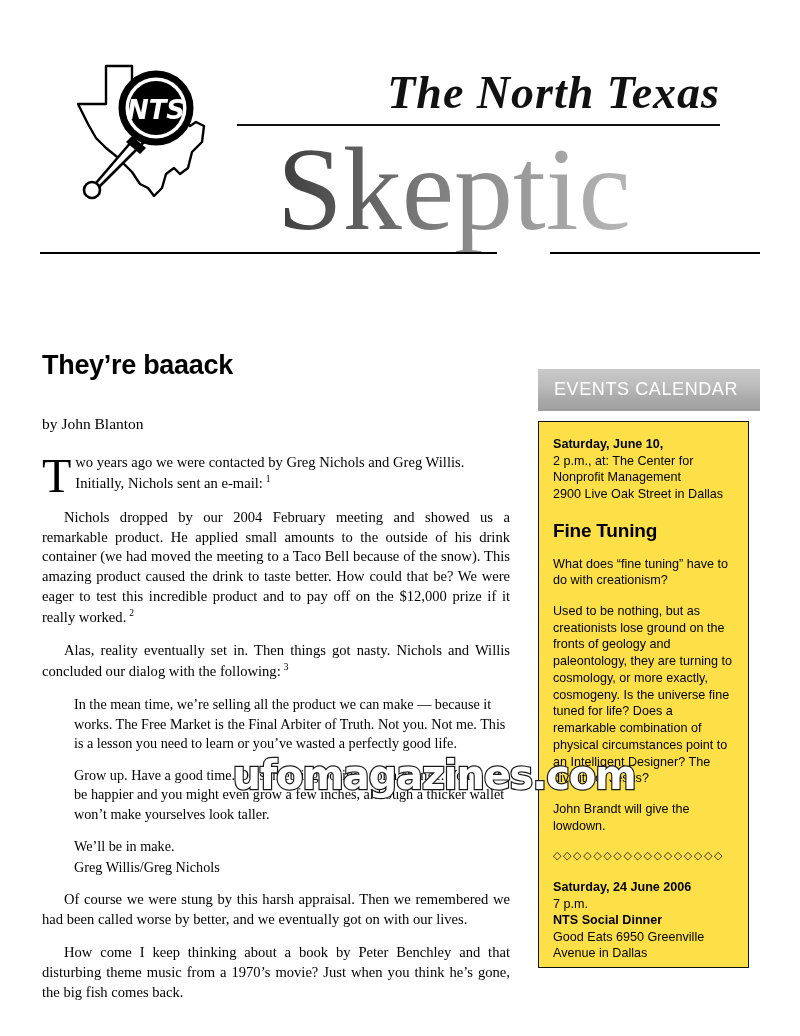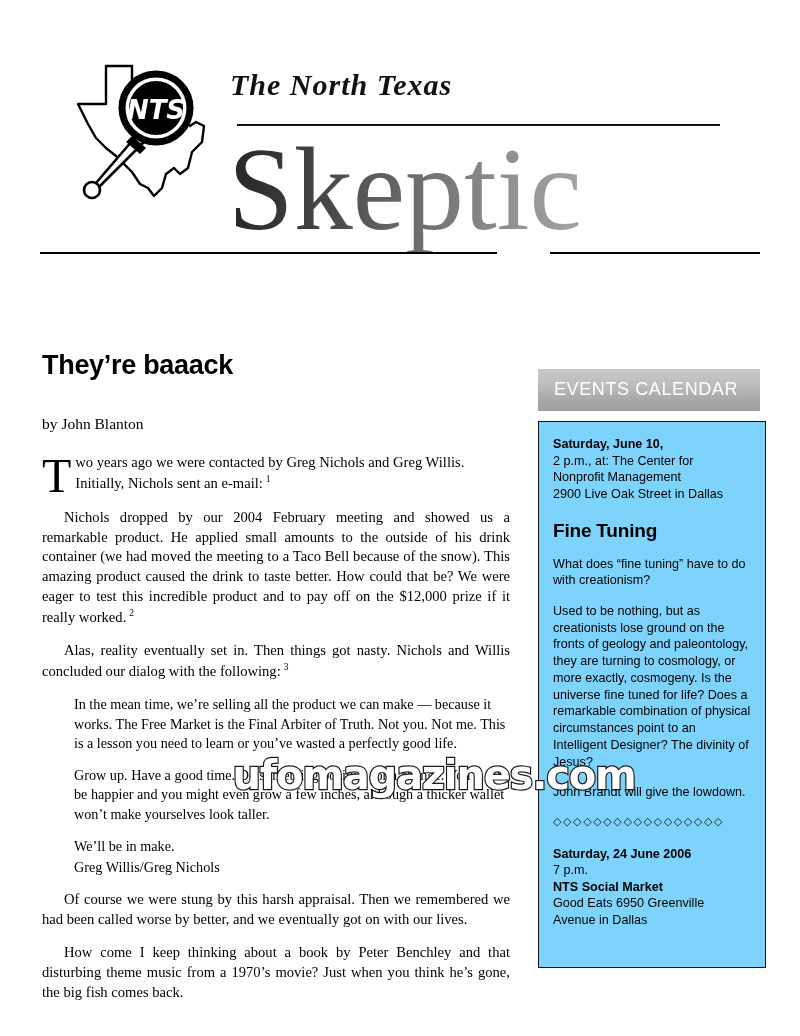--- a/index.html
+++ b/index.html
@@ -40,44 +40,45 @@
     width: 150px;
     height: 160px;
   }
   .logo svg { display: block; }
 
   .title-line1 {
     position: absolute;
     left: 190px;
     top: 18px;
     width: 490px;
+    text-align: right;
     font-family: "Liberation Serif", serif;
     font-style: italic;
     font-weight: bold;
-    font-size: 30px;
+    font-size: 46px;
     letter-spacing: 1px;
     line-height: 1;
     color: #111111;
     white-space: nowrap;
   }
   .title-rule1 {
     position: absolute;
     left: 197px;
     top: 72px;
     width: 483px;
     height: 2px;
     background: #111111;
   }
 
   .title-line2 {
     position: absolute;
-    left: 188px;
+    left: 164px;
     top: 74px;
     width: 500px;
-    text-align: left;
+    text-align: center;
     font-family: "Liberation Serif", serif;
     font-size: 118px;
     font-weight: normal;
     line-height: 1.08;
     white-space: nowrap;
     background: linear-gradient(90deg,
         #262626 0%,
         #3c3c3c 14%,
         #666666 34%,
         #8e8e8e 55%,
@@ -215,24 +216,24 @@
     font-family: "Liberation Sans", sans-serif;
     font-size: 18px;
     font-weight: normal;
     letter-spacing: 0.6px;
     color: #ffffff;
   }
 
   .events-box {
     position: relative;
     margin-top: 10px;
-    width: 228px;
+    width: 211px;
     height: 547px;
     border: 1.6px solid #111111;
-    background: #7dd3fc;
+    background: #fde047;
     box-sizing: border-box;
     padding: 14px 14px 0 14px;
     font-family: "Liberation Sans", sans-serif;
     font-size: 12.6px;
     line-height: 1.32;
     overflow: hidden;
   }
 
   .ev-strong { font-weight: bold; }
 
@@ -365,21 +366,21 @@
 
       <p class="ev-para">What does “fine tuning” have to do with creationism?</p>
       <p class="ev-para">Used to be nothing, but as creationists lose ground on the fronts of geology and paleontology, they are turning to cosmology, or more exactly, cosmogeny.  Is the universe fine tuned for life? Does a remarkable combination of physical circumstances point to an Intelligent Designer? The divinity of Jesus?</p>
       <p class="ev-para">John Brandt will give the lowdown.</p>
 
       <div class="ev-diamonds">◇◇◇◇◇◇◇◇◇◇◇◇◇◇◇◇◇</div>
 
       <div class="ev-block">
         <span class="ev-line ev-strong">Saturday, 24 June 2006</span>
         <span class="ev-line">7 p.m.</span>
-        <span class="ev-line ev-strong">NTS Social Market</span>
+        <span class="ev-line ev-strong">NTS Social Dinner</span>
         <span class="ev-line">Good Eats 6950 Greenville</span>
         <span class="ev-line">Avenue in Dallas</span>
       </div>
 
     </div>
   </div>
 
   <div class="watermark">ufomagazines.com</div>
 
 </div>

